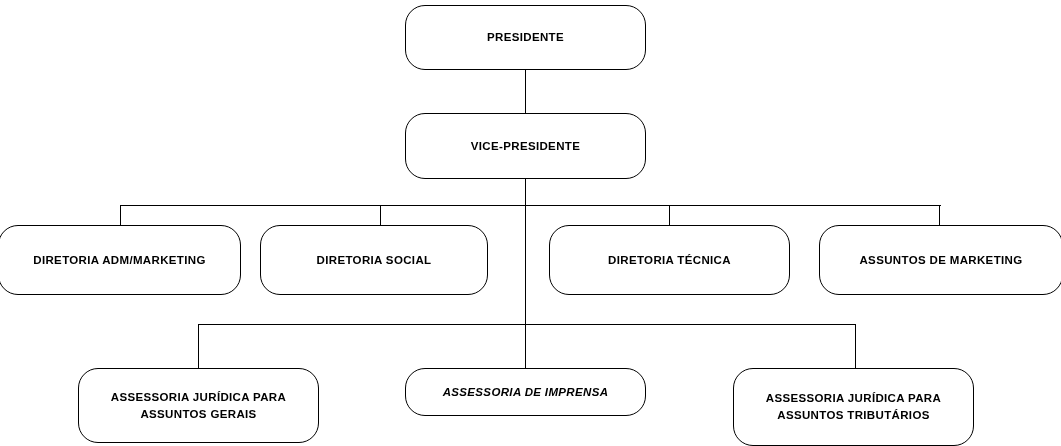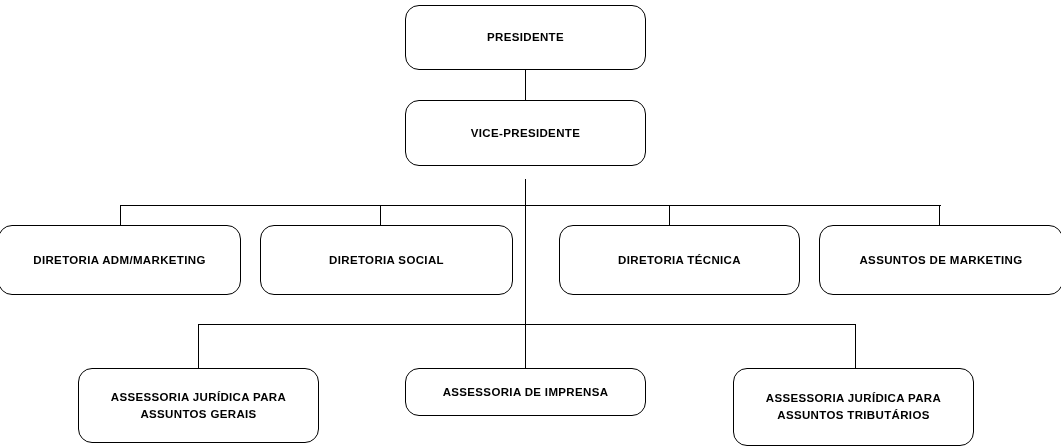--- a/index.html
+++ b/index.html
@@ -14,21 +14,21 @@
     position: relative;
     width: 1061px;
     height: 446px;
     background: #ffffff;
     overflow: hidden;
   }
   .node {
     position: absolute;
     box-sizing: border-box;
     border: 1.4px solid #000000;
-    border-radius: 14px;
+    border-radius: 20px;
     background: #ffffff;
     display: flex;
     align-items: center;
     justify-content: center;
     text-align: center;
     z-index: 3;
   }
   .node-label {
     font-size: 11.5px;
     font-weight: bold;
@@ -43,31 +43,31 @@
     background: #000000;
     z-index: 1;
   }
   .v-line { width: 1.4px; }
   .h-line { height: 1.4px; }
 
   
   #node-presidente { left: 405px; top: 5px; width: 241px; height: 65px; }
 
   
-  #node-vice-presidente { left: 405px; top: 100px; width: 241px; height: 66px; }
+  #node-vice-presidente { left: 405px; top: 113px; width: 241px; height: 66px; }
 
   
   #node-diretoria-adm { left: -2px;  top: 225px; width: 243px; height: 70px; }
-  #node-diretoria-social { left: 260px; top: 225px; width: 253px; height: 70px; }
-  #node-diretoria-tecnica { left: 549px; top: 225px; width: 241px; height: 70px; margin-left: 10px; }
+  #node-diretoria-social { left: 260px; top: 225px; width: 228px; height: 70px; }
+  #node-diretoria-tecnica { left: 549px; top: 225px; width: 241px; height: 70px; }
   #node-diretoria-marketing { left: 819px; top: 225px; width: 244px; height: 70px; }
 
   
   #node-assessoria-juridica-gerais { left: 78px;  top: 368px; width: 241px; height: 75px; }
-  #node-assessoria-imprensa { left: 405px; top: 368px; width: 241px; height: 48px; }
+  #node-assessoria-imprensa { left: 405px; top: 368px; width: 241px; height: 48px; font-style: italic; }
   #node-assessoria-juridica-tributarios { left: 733px; top: 368px; width: 241px; height: 78px; }
 
   
   #conn-pres-to-vice { left: 525px; top: 70px; height: 43px; }
 
   
   #conn-vice-spine { left: 525px; top: 179px; height: 146px; }
 
   
   #conn-row3-bar { left: 120px; top: 205px; width: 821px; }

